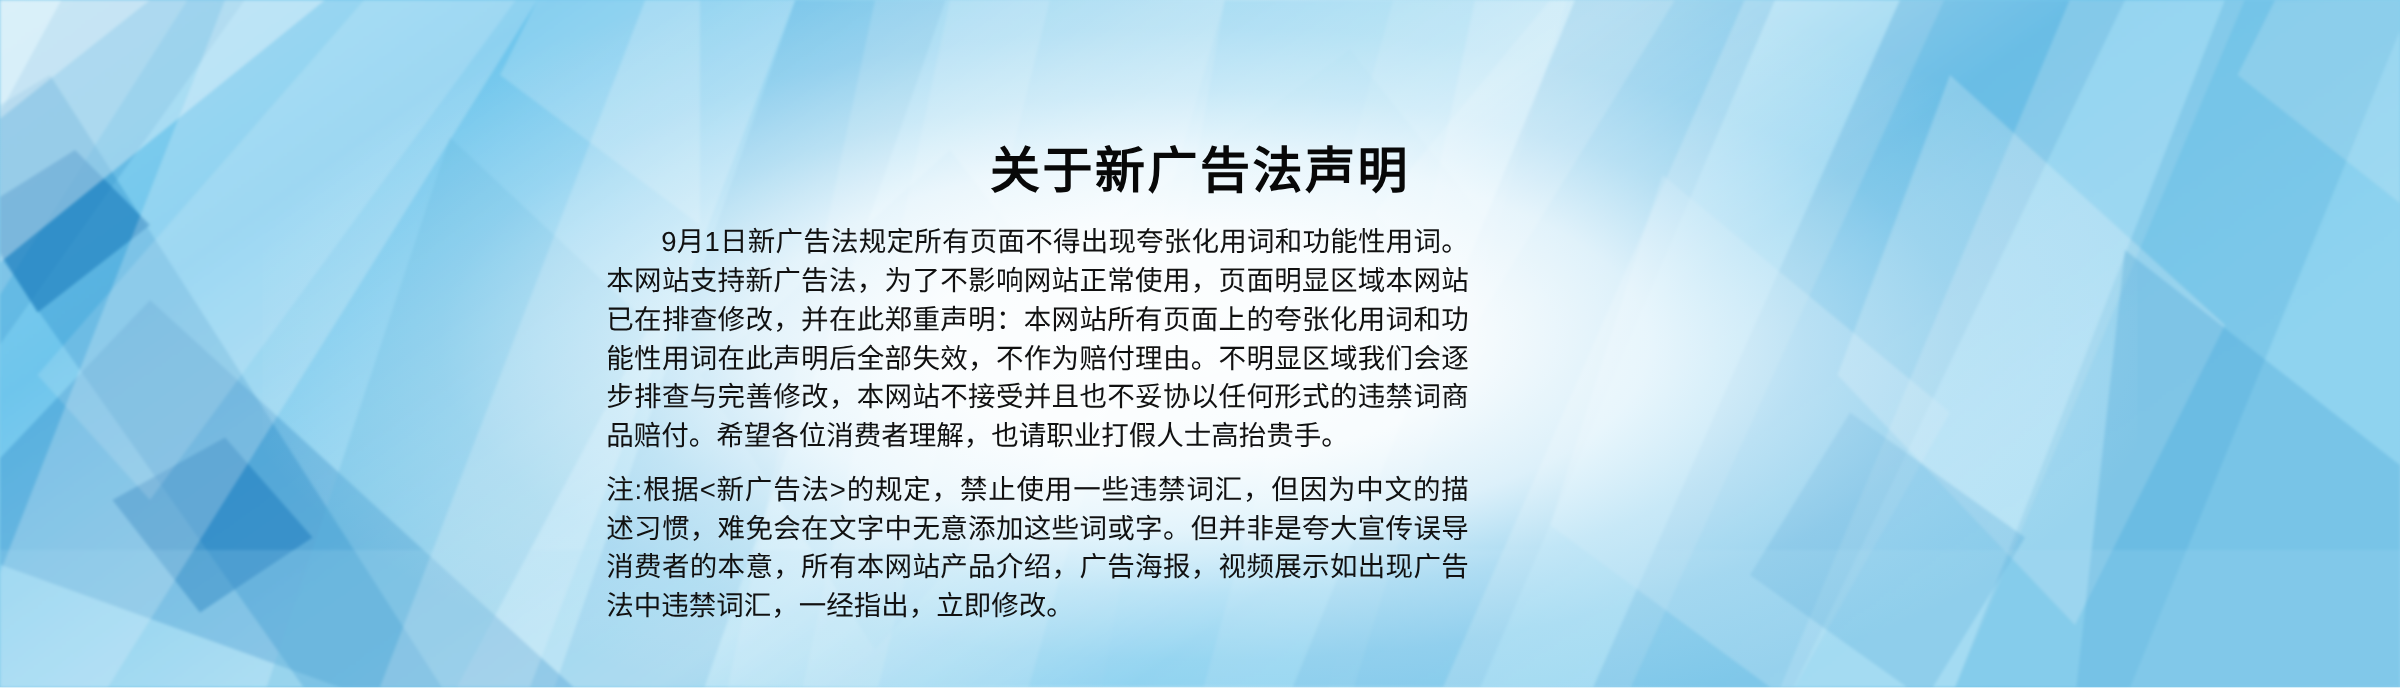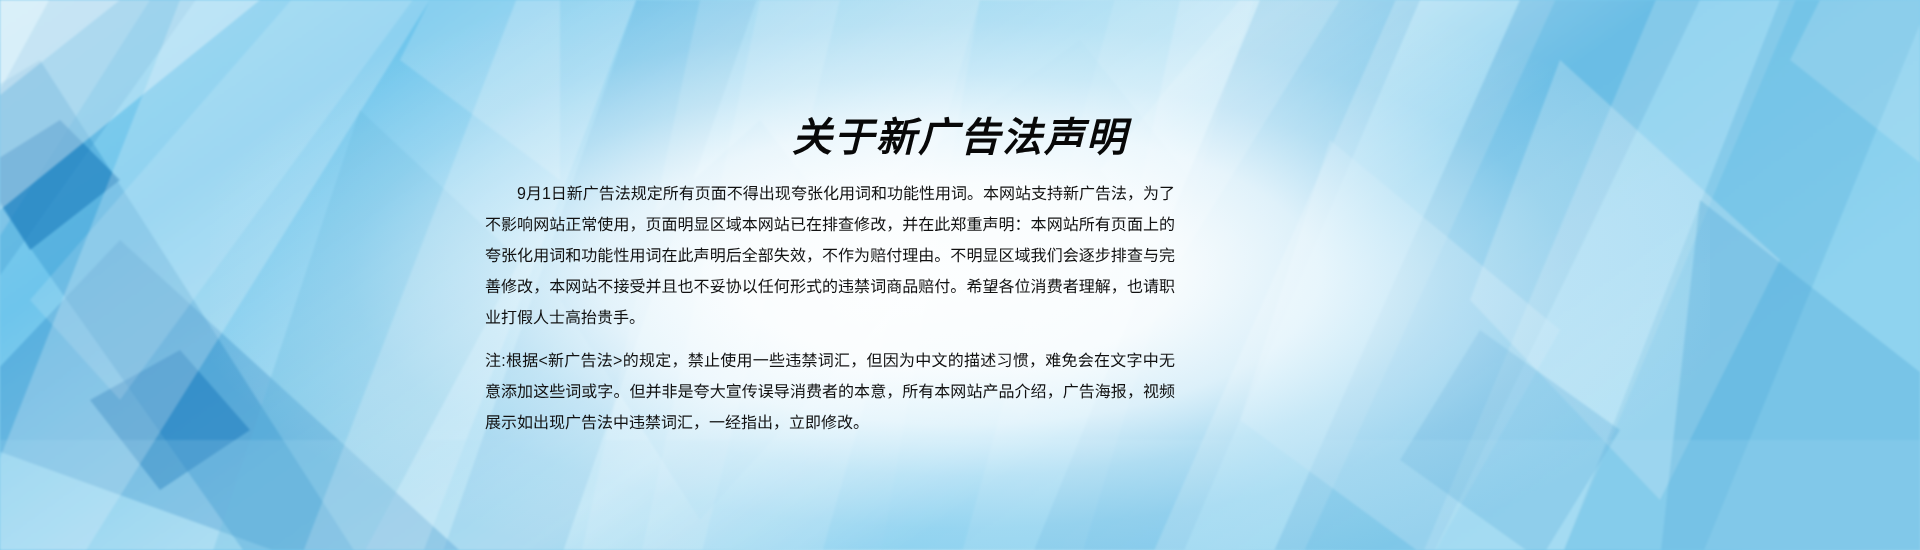--- a/index.html
+++ b/index.html
@@ -63,30 +63,29 @@
     top: 86px;
     left: 0;
     width: 100%;
     text-align: center;
     font-size: 40px;
     font-weight: bold;
     color: #080808;
     letter-spacing: 2px;
     line-height: 1.2;
     font-family: "Liberation Sans", "DejaVu Sans", sans-serif;
-    font-style: italic;
   }
 
   #statement-body {
     position: absolute;
     top: 178px;
     left: 485px;
     width: 690px;
     color: #111111;
-    font-size: 16px;
+    font-size: 22px;
     line-height: 31px;
     font-family: "Liberation Sans", "DejaVu Sans", sans-serif;
   }
 
   .para {
     margin: 0;
     text-align: justify;
     text-justify: inter-ideograph;
     white-space: normal;
   }

